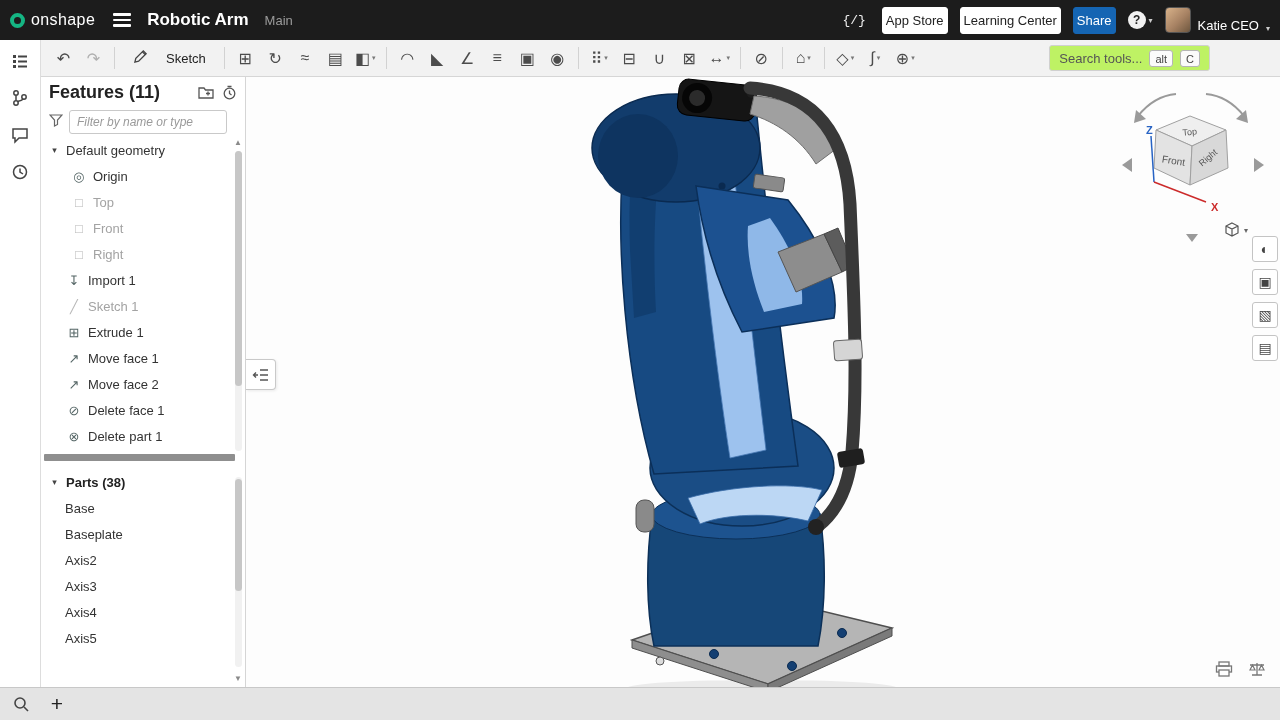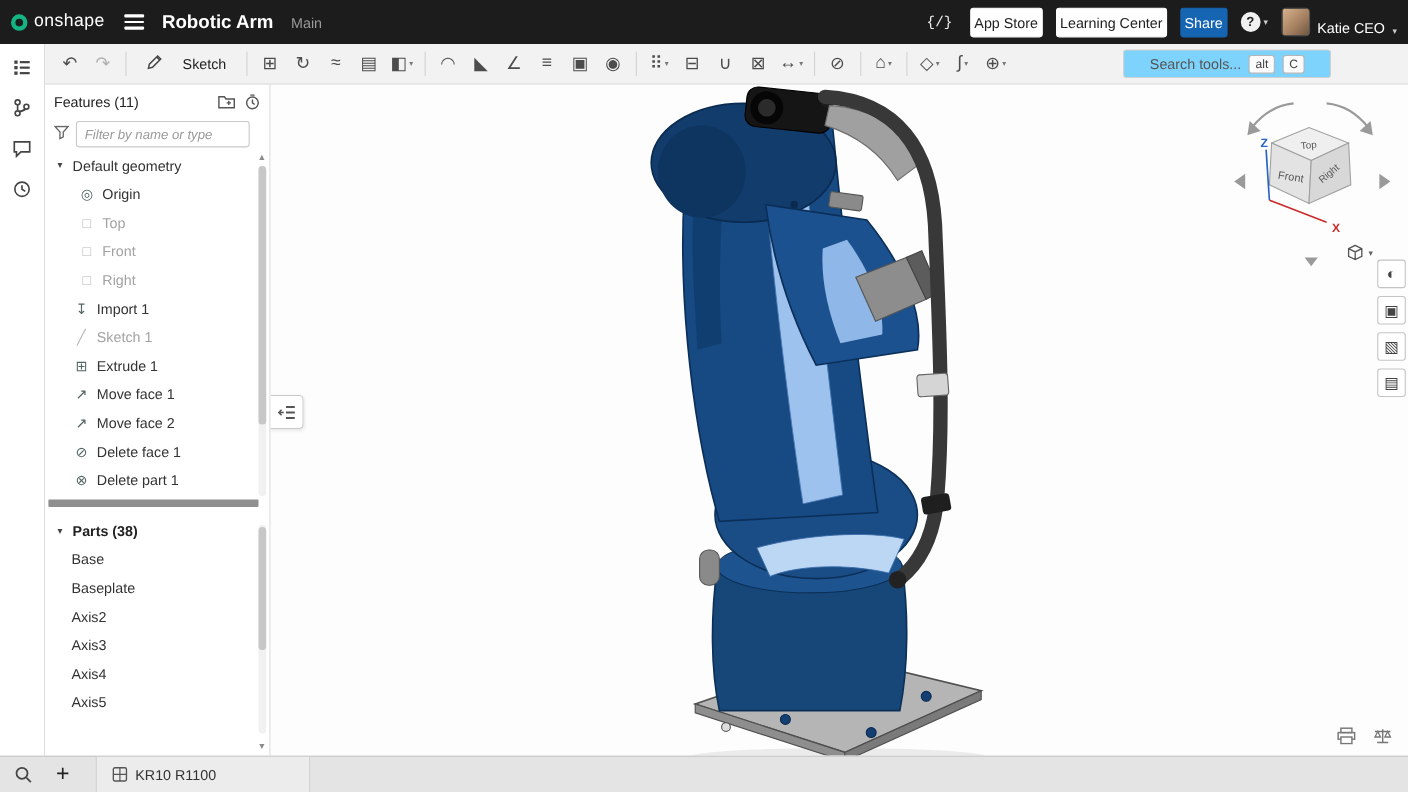--- a/index.html
+++ b/index.html
@@ -30,27 +30,27 @@
   .lrail{position:absolute;left:0;top:40px;width:41px;bottom:33px;background:#fff;border-right:1px solid #ddd;display:flex;flex-direction:column;align-items:center;padding-top:8px;gap:11px}
   .rail-btn{width:26px;height:26px;display:flex;align-items:center;justify-content:center;cursor:pointer;border-radius:3px}
 
   
   .toolbar{position:absolute;left:41px;top:40px;right:0;height:37px;background:#f2f2f2;border-bottom:1px solid #d6d6d6;display:flex;align-items:center;padding:0 8px;gap:1px}
   .tbtn{height:28px;min-width:29px;display:flex;align-items:center;justify-content:center;color:#4c4c4c;font-size:16px;border-radius:3px;cursor:pointer}
   .tbtn .tcaret{font-size:7px;color:#777;margin-left:2px}
   .tbtn.dim{color:#b0b0b0}
   .tsep{width:1px;height:22px;background:#d2d2d2;margin:0 5px}
   .sketch-btn{display:flex;align-items:center;gap:18px;padding:0 12px;height:28px;color:#222;font-size:13px;cursor:pointer;border-radius:3px}
-  .search-tools{margin-left:auto;margin-right:62px;display:flex;align-items:center;gap:7px;background:#7dd3fc;border:1px solid #d0d0d0;border-radius:3px;height:26px;padding:0 23px;color:#555;cursor:pointer}
+  .search-tools{margin-left:auto;margin-right:62px;display:flex;align-items:center;gap:7px;background:#bef264;border:1px solid #d0d0d0;border-radius:3px;height:26px;padding:0 9px;color:#555;cursor:pointer}
   kbd{background:#fbfbfb;border:1px solid #b5b5b5;border-radius:3px;padding:0 5px;font-size:11px;color:#444;height:17px;line-height:16px;font-family:"Liberation Sans",sans-serif}
 
   
   .fpanel{position:absolute;left:41px;top:77px;width:205px;bottom:33px;background:#fff;border-right:1px solid #d5d5d5}
   .fp-head{display:flex;align-items:center;height:30px;padding:0 8px;gap:8px}
-  .fp-title{font-weight:400;font-size:13px;color:#222;flex:1}
+  .fp-title{font-weight:700;font-size:18px;color:#222;flex:1}
   .fp-hicon{cursor:pointer;display:flex;align-items:center}
   .fp-filter{display:flex;align-items:center;gap:6px;padding:0 8px;height:30px}
   .fp-filter input{width:158px;height:24px;border:1px solid #c9c9c9;border-radius:3px;padding:0 7px;font-size:12px;outline:none;color:#333;font-family:"Liberation Sans",sans-serif}
   .fp-filter input::placeholder{color:#9a9a9a;font-style:italic}
   .trow{height:26px;display:flex;align-items:center;padding-left:8px;gap:6px;cursor:pointer;white-space:nowrap}
   .tcaret2{width:11px;font-size:9px;color:#444;text-align:center}
   .ficon{width:16px;text-align:center;color:#566;font-size:13px}
   .flabel{font-size:13px;color:#333}
   .bold .flabel{font-weight:700;color:#222}
   .child{padding-left:30px}
@@ -466,20 +466,13 @@
 
 <div class="bottombar">
   <div class="bb-icon">
     <svg width="18" height="18" viewBox="0 0 18 18">
         <circle cx="8" cy="8" r="5" fill="none" stroke="#444" stroke-width="1.6"></circle>
         <path d="M12 12 l4 4" stroke="#444" stroke-width="1.6"></path>
       </svg>
   </div>
   <div class="bb-plus">+</div>
   <div class="bb-gap"></div>
-  <div class="tab">
-    <svg width="14" height="14" viewBox="0 0 14 14">
-        <rect x="1" y="1" width="12" height="12" rx="1.5" fill="none" stroke="#555" stroke-width="1.3"></rect>
-        <path d="M1 7 h12 M7 1 v12" stroke="#555" stroke-width="1.1"></path>
-      </svg>
-    <span>KR10 R1100</span>
-  </div>
 </div>
 
 </body></html>

